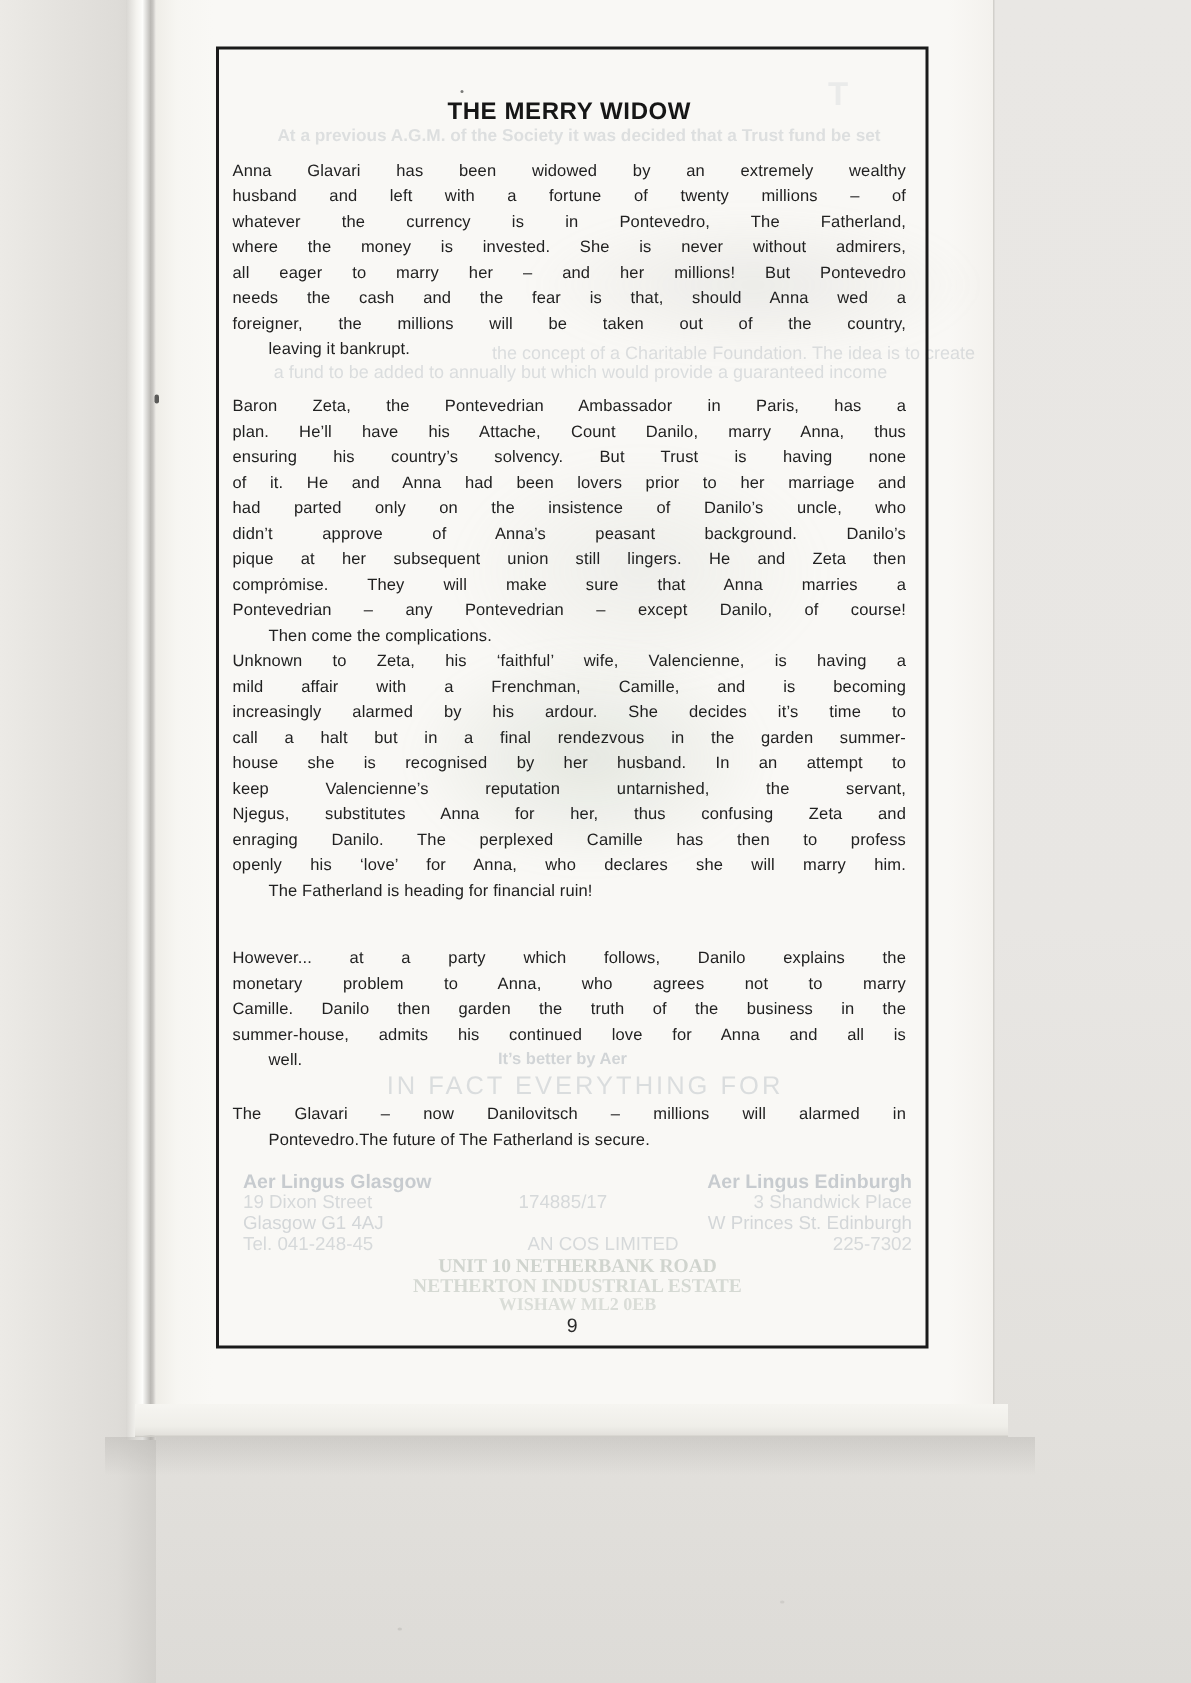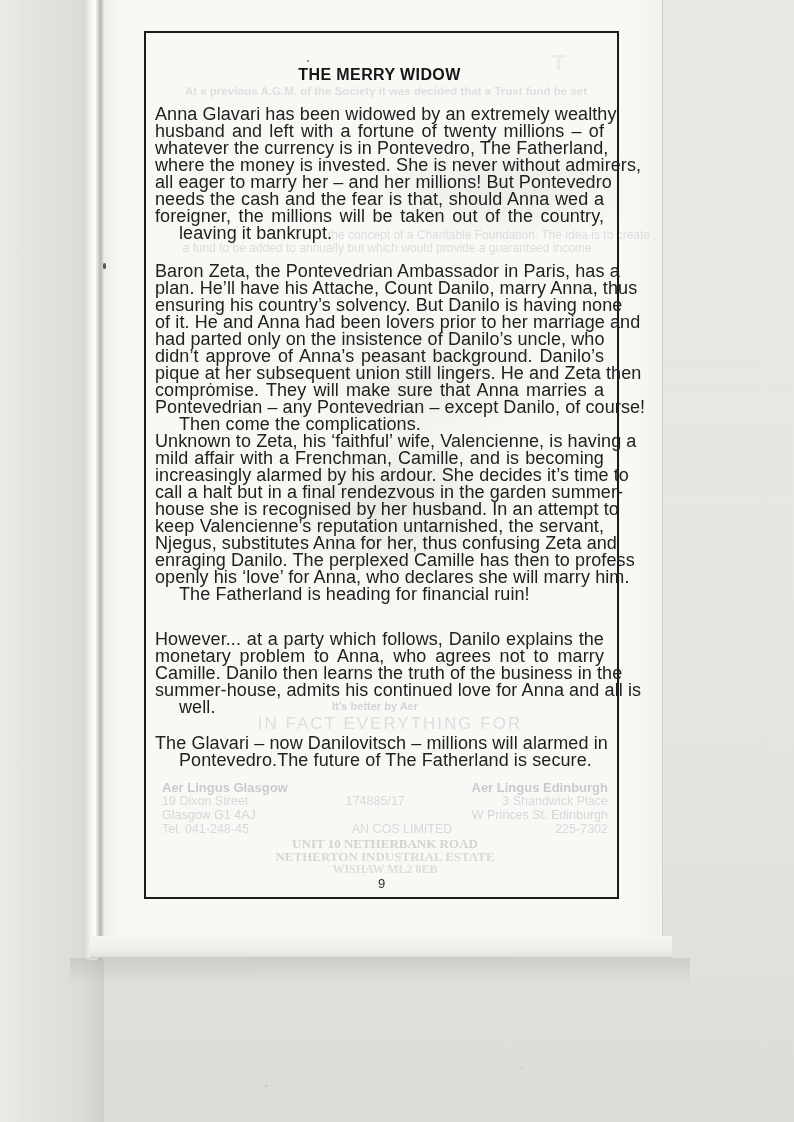--- a/index.html
+++ b/index.html
@@ -32,21 +32,21 @@
   }
   .frame{
     position:absolute;left:42px;top:31px;width:475px;height:868px;
     border:2px solid #1a1a1a;
     padding:33px 13px 0 9px;box-sizing:border-box;
   }
   .title{
     margin:0;text-align:center;
     font-size:16px;font-weight:bold;color:#161616;letter-spacing:.4px;line-height:18px;
   }
-  .para{margin:0;color:#212121;font-size:18px;line-height:17px;}
+  .para{margin:0;color:#212121;font-size:11px;line-height:17px;}
   .p1{margin-top:22px;}
   .p2{margin-top:21px;}
   .p3{margin-top:0;}
   .p4{margin-top:28px;}
   .p5{margin-top:19px;}
   .line{
     text-align:justify;text-align-last:justify;text-justify:inter-word;
     white-space:nowrap;letter-spacing:.1px;
   }
   .para .line:last-child{text-align-last:left;padding-left:24px;}
@@ -135,21 +135,21 @@
       <div class="line">where the money is invested. She is never without admirers,</div>
       <div class="line">all eager to marry her – and her millions! But Pontevedro</div>
       <div class="line">needs the cash and the fear is that, should Anna wed a</div>
       <div class="line">foreigner, the millions will be taken out of the country,</div>
       <div class="line">leaving it bankrupt.</div>
     </div>
 
     <div class="para p2">
       <div class="line">Baron Zeta, the Pontevedrian Ambassador in Paris, has a</div>
       <div class="line">plan. He’ll have his Attache, Count Danilo, marry Anna, thus</div>
-      <div class="line">ensuring his country’s solvency. But Danilo is having none</div>
+      <div class="line">ensuring his country’s solvency. But Trust is having none</div>
       <div class="line">of it. He and Anna had been lovers prior to her marriage and</div>
       <div class="line">had parted only on the insistence of Danilo’s uncle, who</div>
       <div class="line">didn’t approve of Anna’s peasant background. Danilo’s</div>
       <div class="line">pique at her subsequent union still lingers. He and Zeta then</div>
       <div class="line">comprȯmise. They will make sure that Anna marries a</div>
       <div class="line">Pontevedrian – any Pontevedrian – except Danilo, of course!</div>
       <div class="line">Then come the complications.</div>
     </div>
 
     <div class="para p3">
@@ -161,21 +161,21 @@
       <div class="line">keep Valencienne’s reputation untarnished, the servant,</div>
       <div class="line">Njegus, substitutes Anna for her, thus confusing Zeta and</div>
       <div class="line">enraging Danilo. The perplexed Camille has then to profess</div>
       <div class="line">openly his ‘love’ for Anna, who declares she will marry him.</div>
       <div class="line">The Fatherland is heading for financial ruin!</div>
     </div>
 
     <div class="para p4">
       <div class="line">However... at a party which follows, Danilo explains the</div>
       <div class="line">monetary problem to Anna, who agrees not to marry</div>
-      <div class="line">Camille. Danilo then learns the truth of the business in the</div>
+      <div class="line">Camille. Danilo then garden the truth of the business in the</div>
       <div class="line">summer-house, admits his continued love for Anna and all is</div>
       <div class="line">well.</div>
     </div>
 
     <div class="para p5">
       <div class="line">The Glavari – now Danilovitsch – millions will alarmed in</div>
       <div class="line">Pontevedro.The future of The Fatherland is secure.</div>
     </div>
   </div>
 

